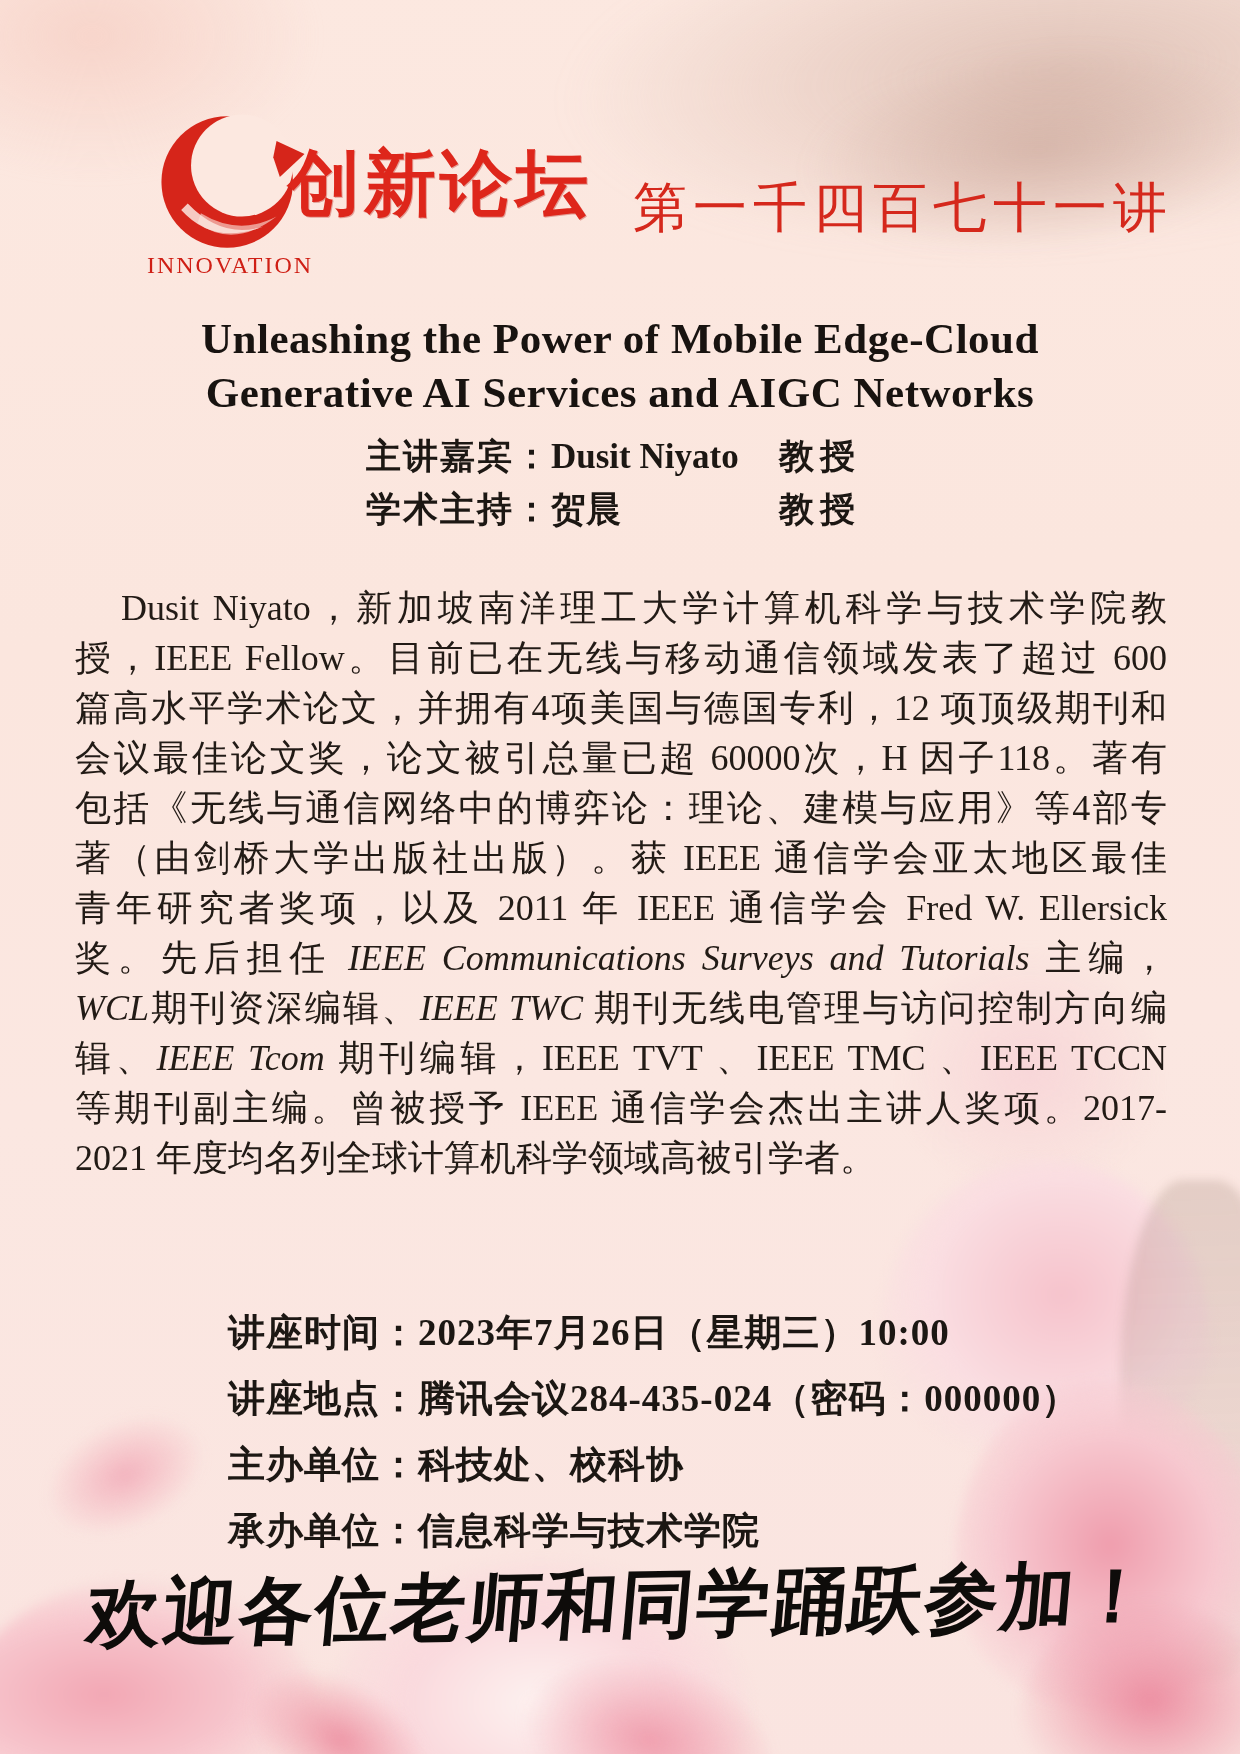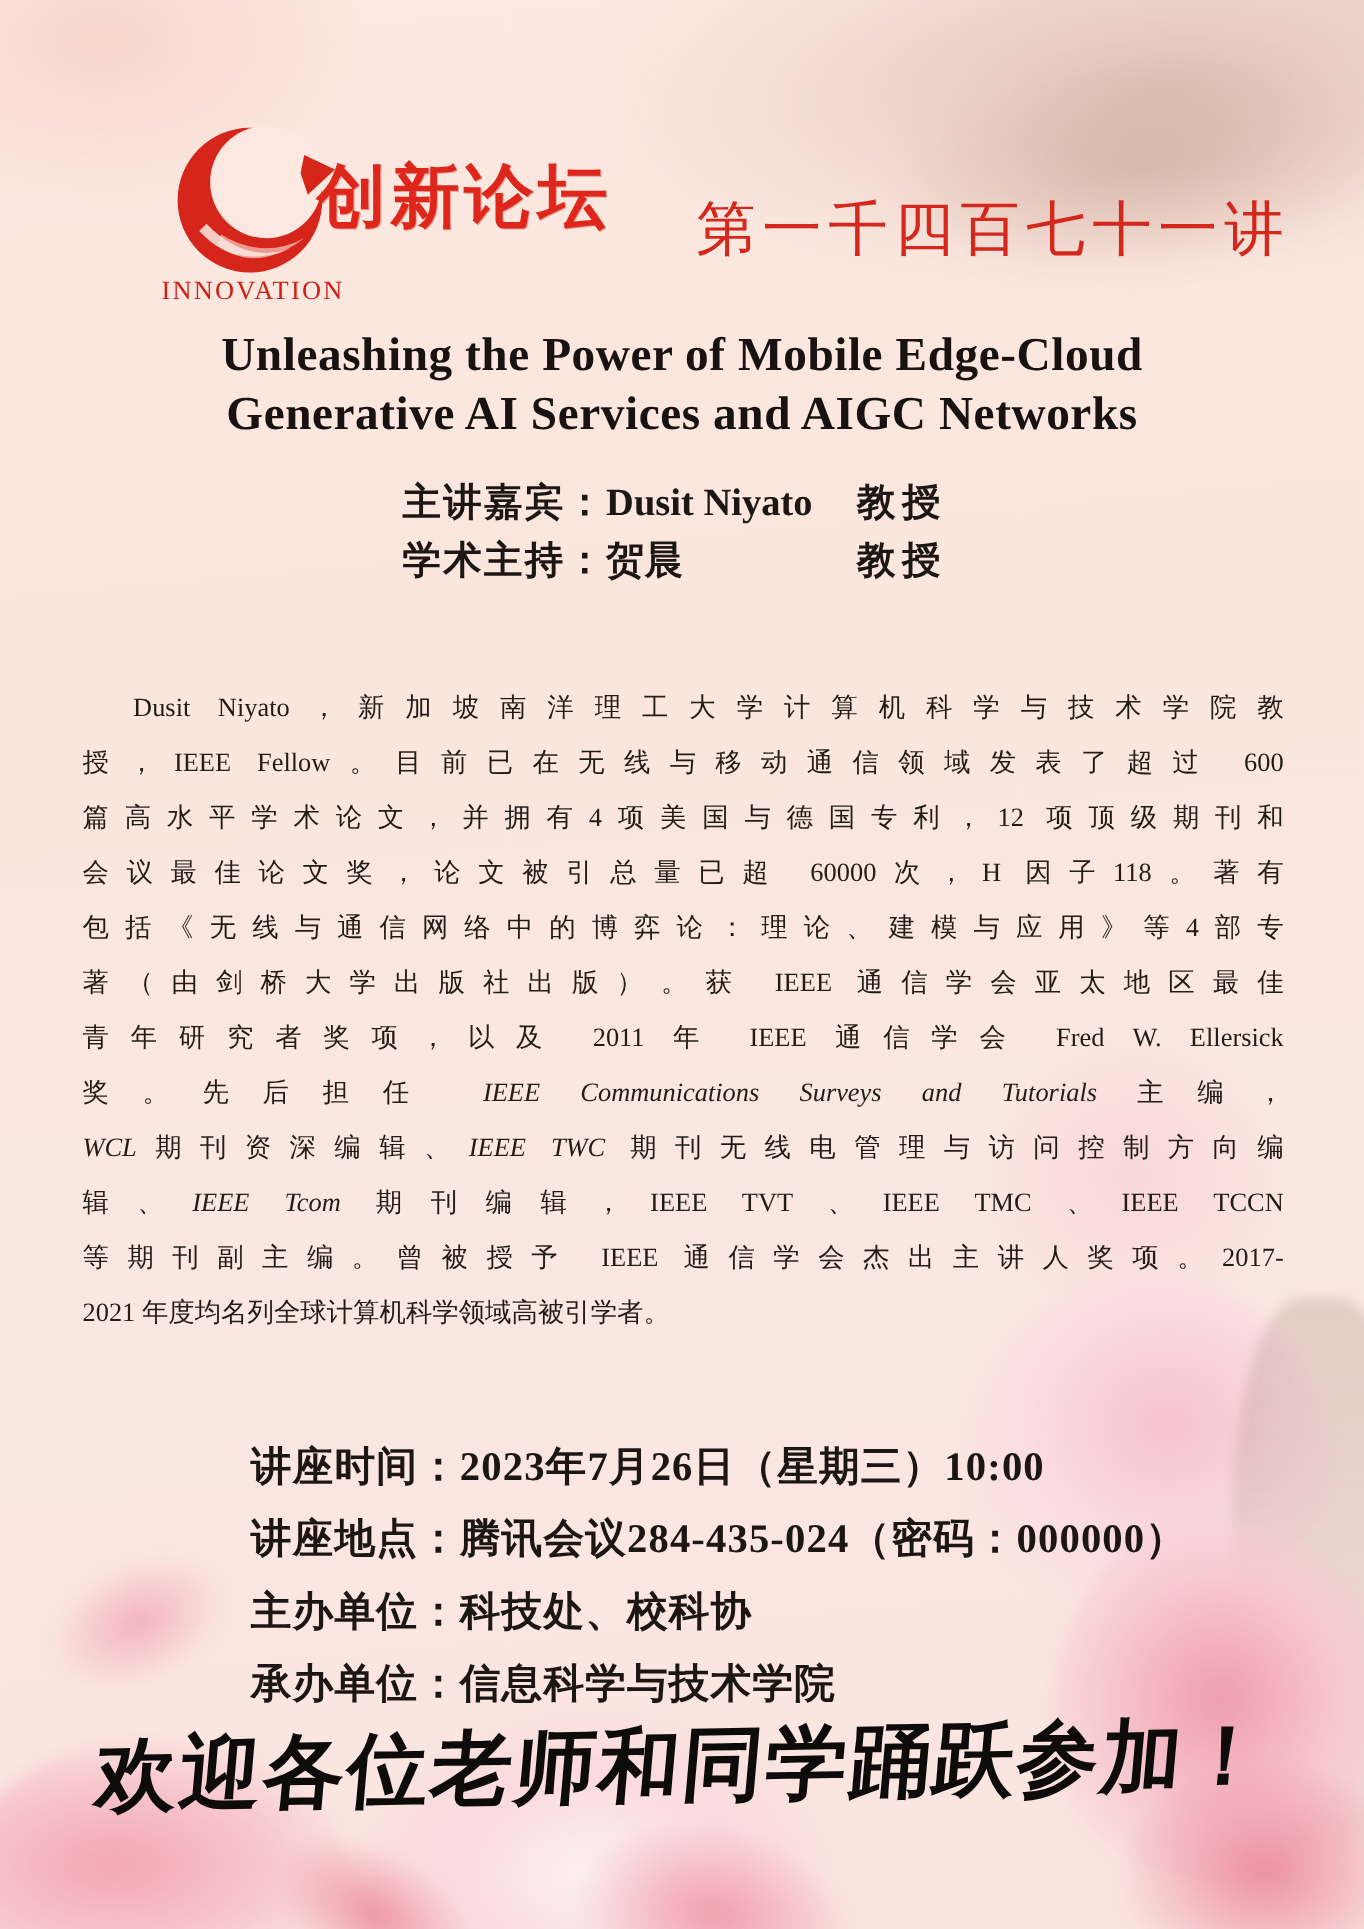--- a/index.html
+++ b/index.html
@@ -56,46 +56,46 @@
   .logo-wrap { position:absolute; left:130px; top:108px; width:200px; height:190px; text-align:center; }
   .logo-svg { width:165px; height:148px; display:block; margin:0 auto; }
   .logo-caption {
     display:block; margin-top:-4px;
     font-family:"Liberation Serif",serif; font-size:24px; letter-spacing:2px;
     color:#cf1f15; font-weight:400;
   }
   .forum-title {
     position:absolute; left:288px; top:136px;
     font-family:"Liberation Sans","DejaVu Sans",sans-serif;
-    font-size:63px; font-weight:900; color:#de261b; letter-spacing:4px;
+    font-size:72px; font-weight:900; color:#de261b; letter-spacing:4px;
     text-shadow:1px 1px 0 rgba(180,30,20,.35);
   }
   .session-number {
     position:absolute; left:633px; top:172px;
     font-family:Liberation Mono, monospace;
     font-size:54px; color:#d5281c; letter-spacing:6px; font-weight:500;
   }
 
   
   .en-title {
-    position:absolute; left:0; top:296px; width:100%;
+    position:absolute; left:0; top:312px; width:100%;
     text-align:center; font-weight:700; font-size:43px; line-height:54px;
     color:#181310; letter-spacing:.5px;
   }
 
   
   .speakers { position:absolute; left:333px; top:433px; font-size:35px; font-weight:700;margin-left:33px; }
   .speaker-row { display:flex; align-items:baseline; height:53px; }
   .speaker-label { letter-spacing:2px; }
   .speaker-name  { min-width:228px; font-family:"Liberation Serif",serif; }
   .speaker-title { letter-spacing:6px; }
 
   
   .bio { position:absolute; left:75px; top:583px; width:1092px;
-    font-size:24px; line-height:50px; color:#221b16;margin-top:36px; }
+    font-size:36px; line-height:50px; color:#221b16; }
   .bio-line { text-align:justify; text-align-last:justify; height:50px; overflow:visible; white-space:nowrap; }
   .bio-line.short { text-align-last:left; white-space:normal; }
   .bio-line:first-child { text-indent:46px; }
   .bio-line i { font-style:italic; }
 
   
   .details { position:absolute; left:228px; top:1308px; font-size:37px; font-weight:700; }
   .detail-row { height:66px; letter-spacing:1px; }
 
   

